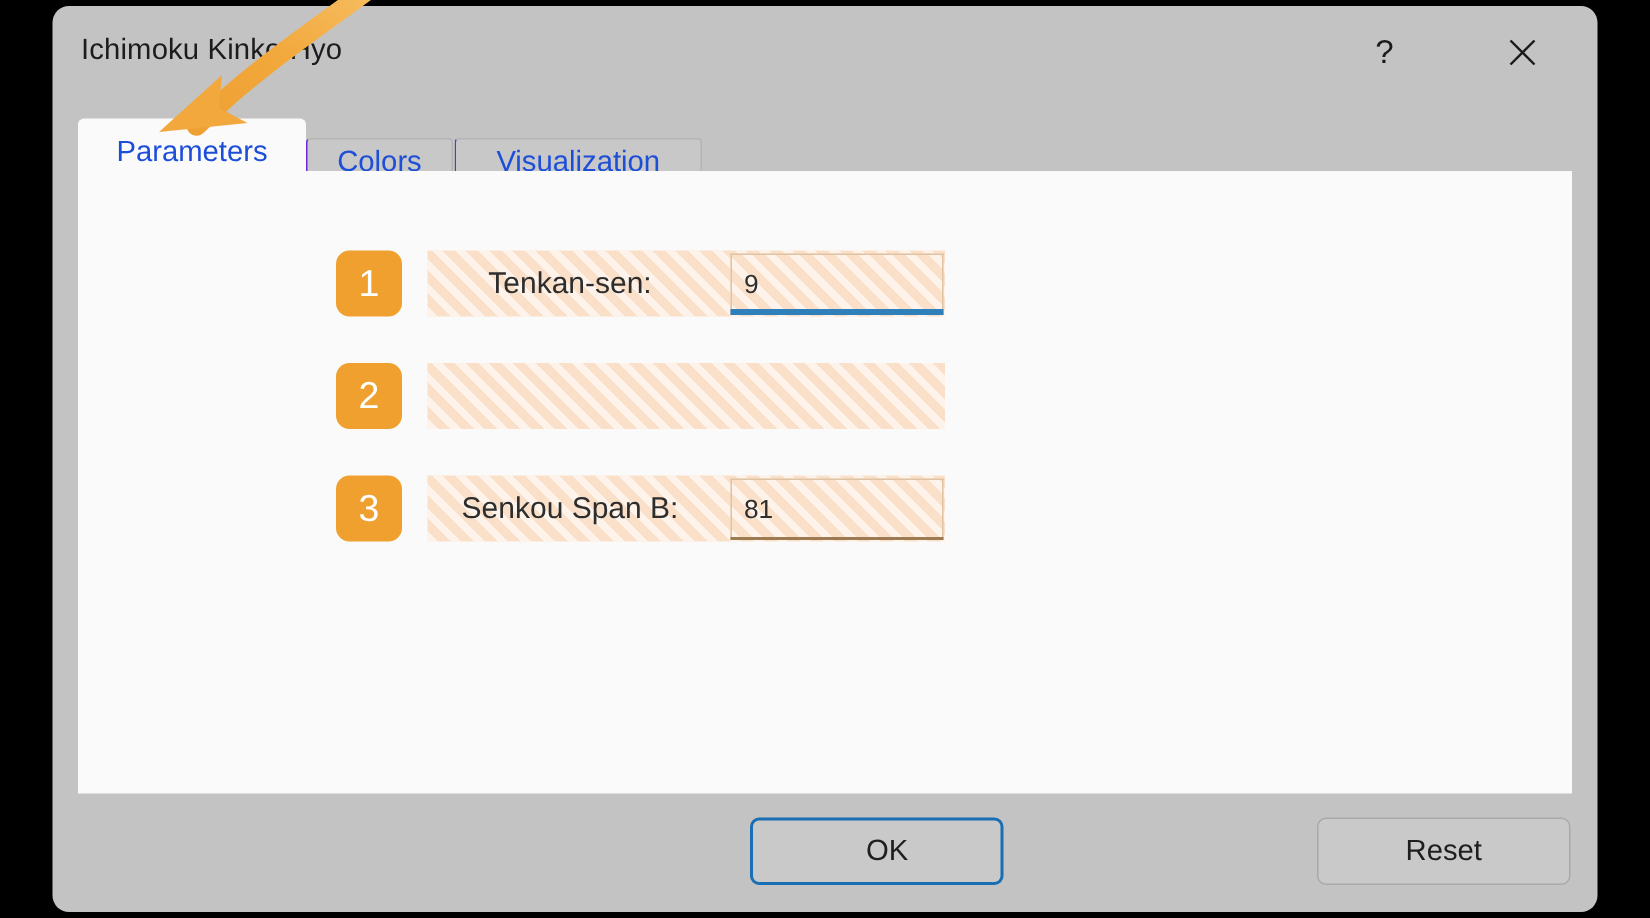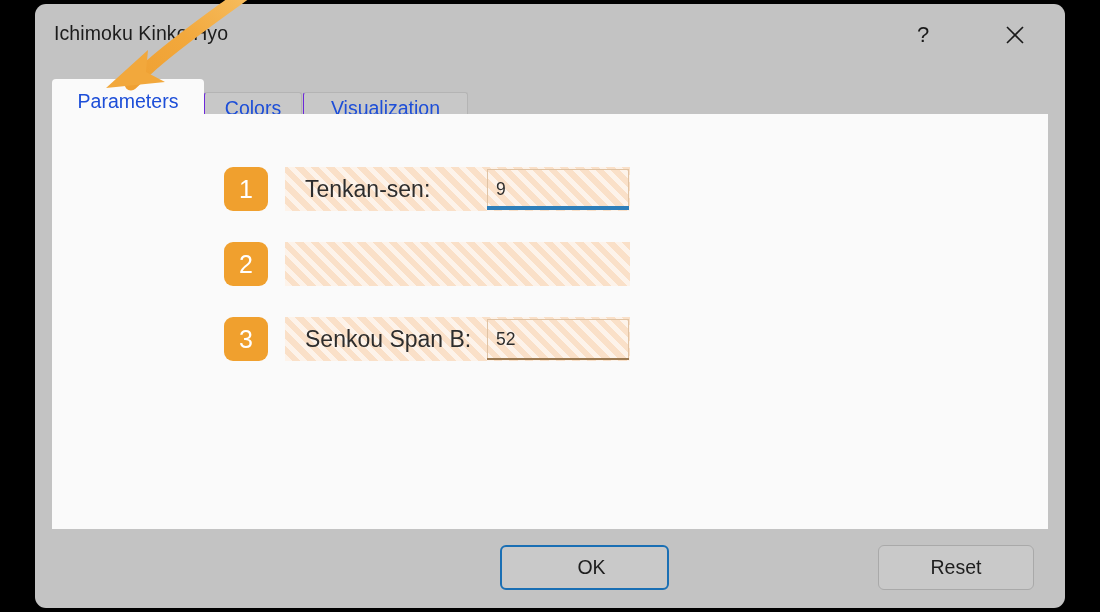--- a/index.html
+++ b/index.html
@@ -153,26 +153,25 @@
       45deg,
       rgba(255,255,255,0.62) 0px,
       rgba(255,255,255,0.62) 5px,
       rgba(250,224,200,0) 5px,
       rgba(250,224,200,0) 11px
     );
   }
 
   .param-label {
     flex: 1 1 auto;
-    text-align: left;
+    text-align: center;
     padding-right: 12px;
-    font-size: 23px;
+    font-size: 20px;
     color: #2d2d2d;
     white-space: nowrap;
-    margin-left: 20px;
   }
 
   .param-input {
     flex: 0 0 142px;
     height: 41px;
     box-sizing: border-box;
     margin-right: 1px;
     display: flex;
     align-items: center;
     padding-left: 8px;
@@ -222,21 +221,21 @@
     color: #1e1e1e;
     cursor: default;
     white-space: nowrap;
   }
   .dlg-button.primary {
     border: 2px solid #1a6fb4;
     padding-left: 14px;
   }
   #btn-ok     { left: 465px; top: 541px; width: 169px; }
   #btn-cancel { left: 655px; top: 541px; width: 169px; }
-  #btn-reset  { left: 843px; top: 541px; width: 156px; }
+  #btn-reset  { left: 843px; top: 541px; width: 169px; }
 
   
   #annotation-arrow {
     position: absolute;
     left: 0;
     top: 0;
     width: 1100px;
     height: 612px;
     pointer-events: none;
     z-index: 20;
@@ -293,21 +292,21 @@
         <div class="step-badge">2</div>
         <div class="row-body">
         </div>
       </div>
 
       <div class="param-row" id="row-3">
         <div class="step-badge">3</div>
         <div class="row-body">
           <div class="param-label">Senkou Span B:</div>
           <div class="input-wrap">
-            <div class="param-input">52</div>
+            <div class="param-input">81</div>
             <div class="input-underline normal"></div>
           </div>
         </div>
       </div>
 
     </div>
 
     <div class="dlg-button primary" id="btn-ok">
       <span>OK</span>
     </div>

